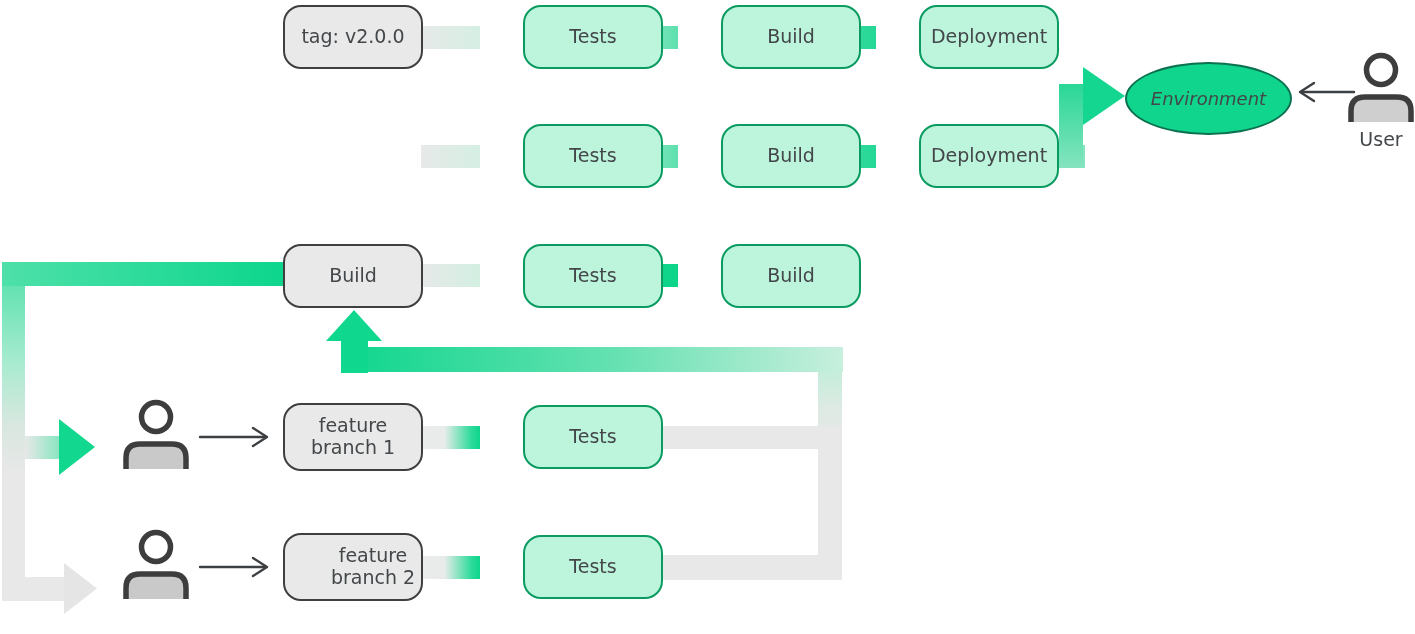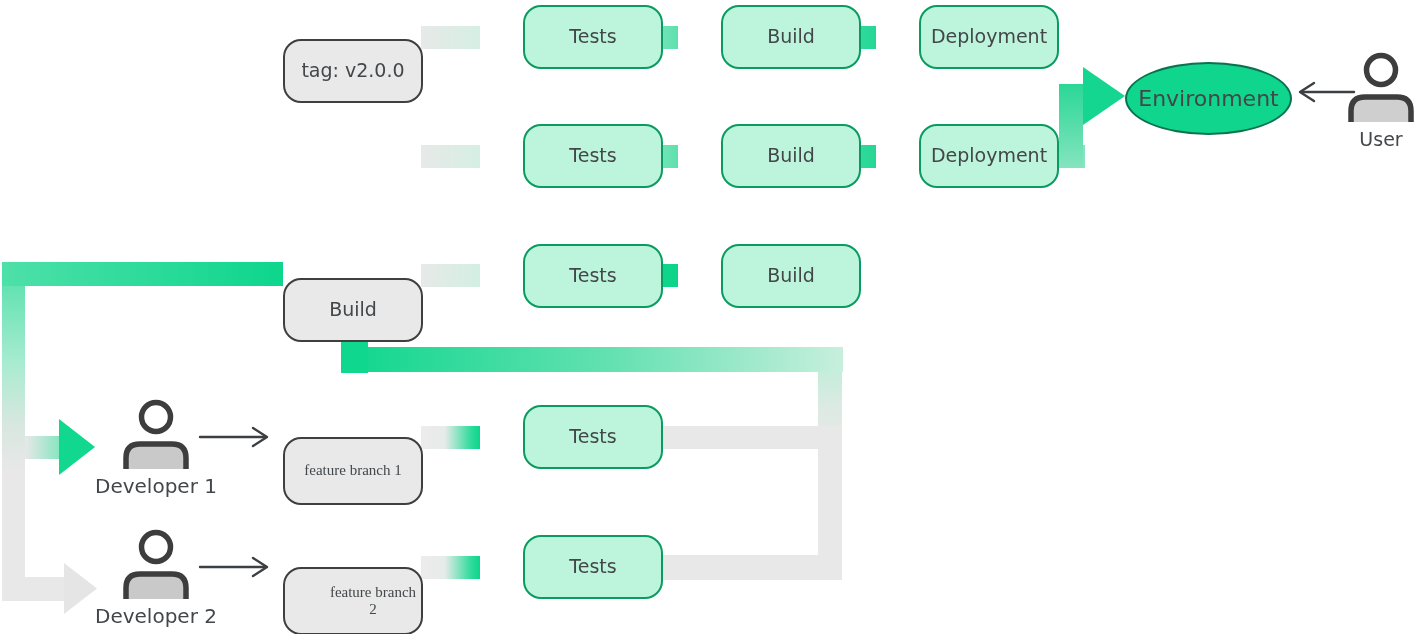--- a/index.html
+++ b/index.html
@@ -11,28 +11,28 @@
   .band { position:absolute; }
   .tri  { position:absolute; }
   .tri-right { clip-path:polygon(0 0, 100% 50%, 0 100%); }
   .tri-up    { clip-path:polygon(50% 0, 100% 100%, 0 100%); }
   .box {
     position:absolute; box-sizing:border-box; width:140px; height:64px;
     border-radius:18px; display:flex; align-items:center; justify-content:center;
     text-align:center; font-size:19px; line-height:1.15;
   }
   .box.green { background:#bdf5dc; border:2.5px solid #099b60;margin-left:44px; }
-  .box.gray  { background:#e9e9e9; border:2.5px solid #3f3f3f;margin-top:34px; }
+  .box.gray  { background:#e9e9e9; border:2.5px solid #3f3f3f; }
   .box .lbl { max-width:126px; }
-  .box .lbl.wrap { max-width:110px; font-size:15px;font-family:Liberation Serif, serif; }
+  .box .lbl.wrap { max-width:110px; font-size:19px; }
   .ellipse {
     position:absolute; box-sizing:border-box; border-radius:50%;
     background:#10d58d; border:2.5px solid #0b7150;
     display:flex; align-items:center; justify-content:center;
-    font-size:22px; text-align:right;
+    font-size:18px; text-align:right;font-style:italic;
   }
   .actor-label { position:absolute; text-align:center; font-size:20px; }
   svg { position:absolute; display:block; }
 </style>
 </head>
 <body>
 
 <div class="canvas">
 
   <div class="band" style="left:2px;top:262px;width:23px;height:339px;
@@ -145,28 +145,26 @@
   <svg style="left:1294px;top:79px;" width="64" height="26" viewBox="0 0 64 26">
     <line x1="60" y1="13" x2="8" y2="13" stroke="#3d4043" stroke-width="2.4" stroke-linecap="round"></line>
     <polyline points="20,4 6,13 20,22" fill="none" stroke="#3d4043" stroke-width="2.4" stroke-linecap="round" stroke-linejoin="round"></polyline>
   </svg>
 
   <svg style="left:122px;top:399px;" width="68" height="70" viewBox="0 0 68 70">
     <circle cx="34" cy="18" r="14.5" fill="#ffffff" stroke="#3d3d3d" stroke-width="5.5"></circle>
     <path d="M4 70 L4 59 Q4 45 18 45 L50 45 Q64 45 64 59 L64 70 Z" fill="#c9c9c9"></path>
     <path d="M4 70 L4 59 Q4 45 18 45 L50 45 Q64 45 64 59 L64 70" fill="none" stroke="#3d3d3d" stroke-width="5.5"></path>
   </svg>
-  <div class="actor-label" style="left:72px;top:474px;width:168px;">Developer 1</div>
 
   <svg style="left:122px;top:529px;" width="68" height="70" viewBox="0 0 68 70">
     <circle cx="34" cy="18" r="14.5" fill="#ffffff" stroke="#3d3d3d" stroke-width="5.5"></circle>
     <path d="M4 70 L4 59 Q4 45 18 45 L50 45 Q64 45 64 59 L64 70 Z" fill="#c9c9c9"></path>
     <path d="M4 70 L4 59 Q4 45 18 45 L50 45 Q64 45 64 59 L64 70" fill="none" stroke="#3d3d3d" stroke-width="5.5"></path>
   </svg>
-  <div class="actor-label" style="left:72px;top:604px;width:168px;">Developer 2</div>
 
   <svg style="left:1347px;top:52px;" width="68" height="70" viewBox="0 0 68 70">
     <circle cx="34" cy="18" r="14.5" fill="#ffffff" stroke="#3d3d3d" stroke-width="5.5"></circle>
     <path d="M4 70 L4 59 Q4 45 18 45 L50 45 Q64 45 64 59 L64 70 Z" fill="#cfcfcf"></path>
     <path d="M4 70 L4 59 Q4 45 18 45 L50 45 Q64 45 64 59 L64 70" fill="none" stroke="#3d3d3d" stroke-width="5.5"></path>
   </svg>
   <div class="actor-label" style="left:1298px;top:128px;width:166px;font-size:19px;">User</div>
 
 </div>
 

